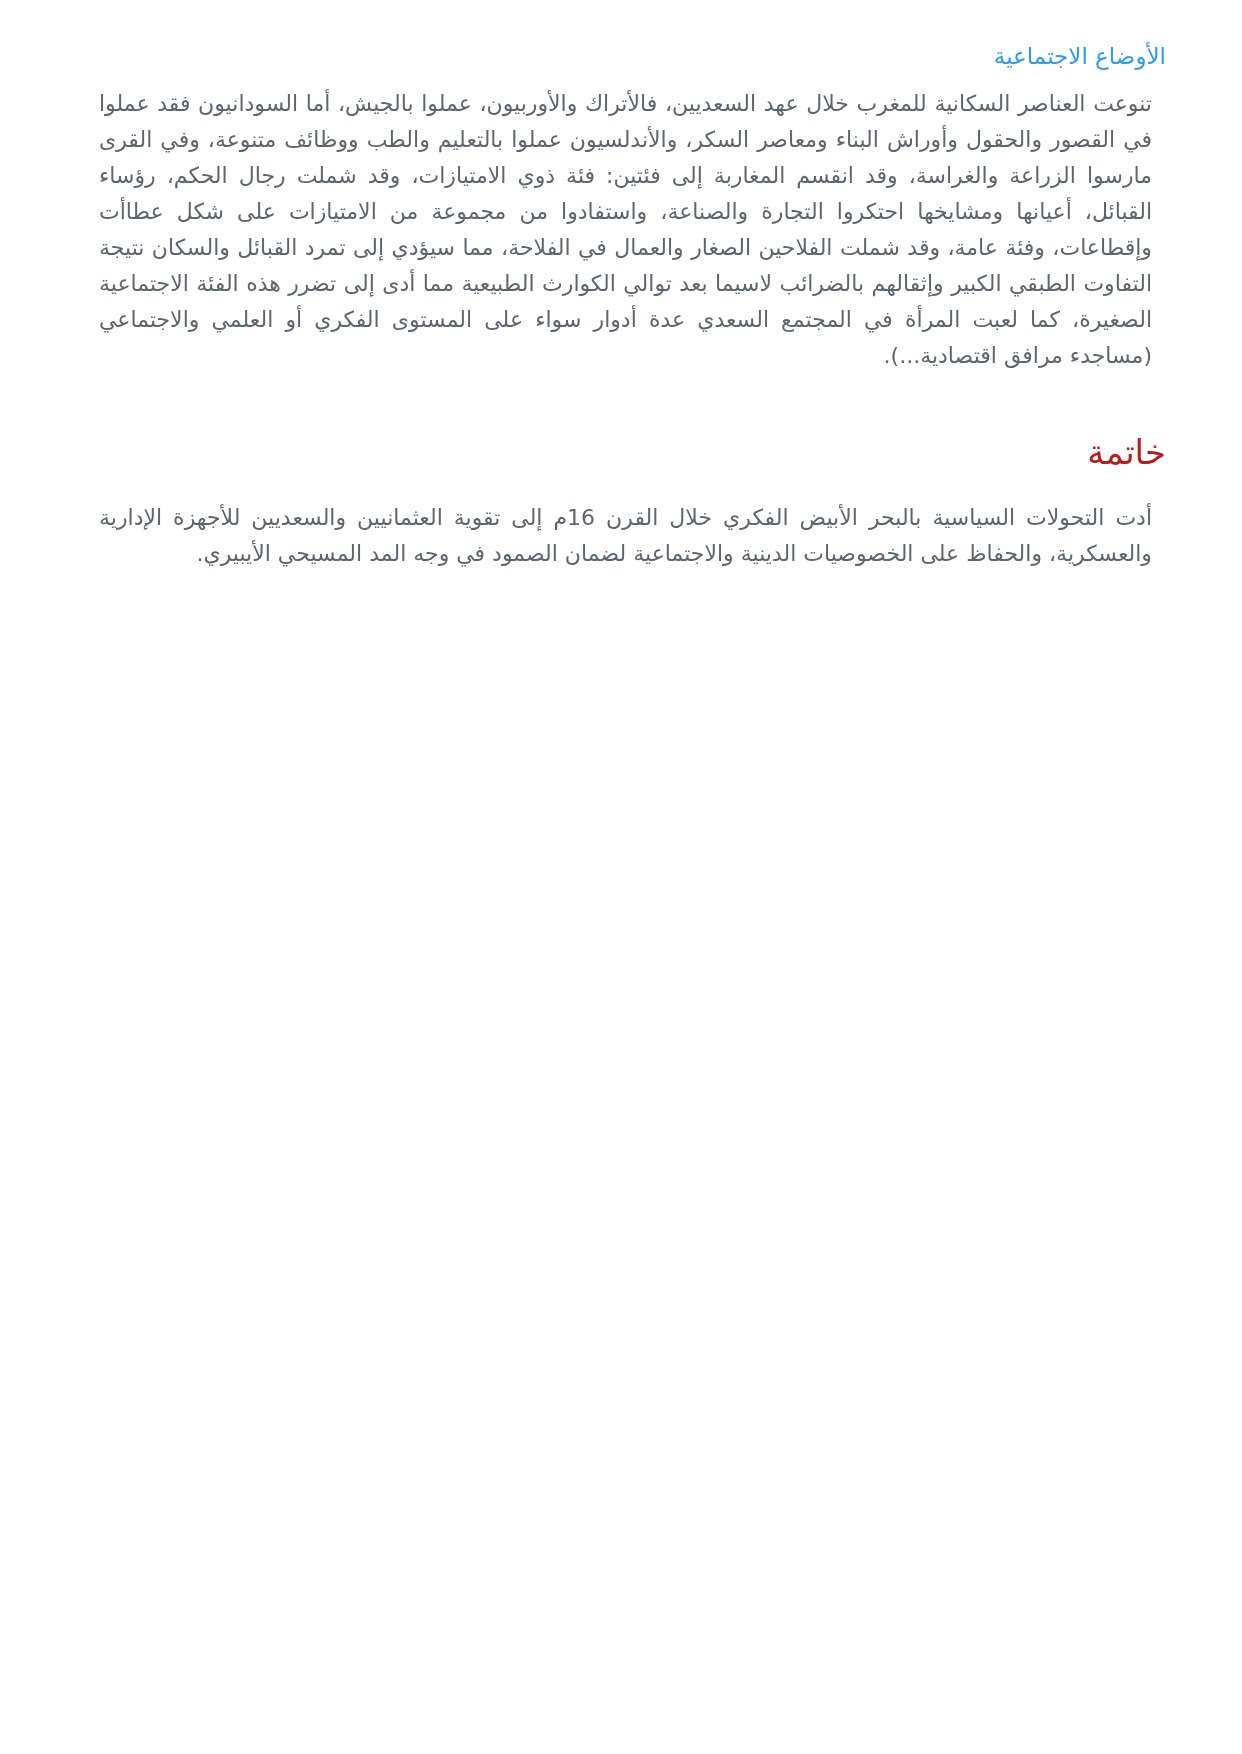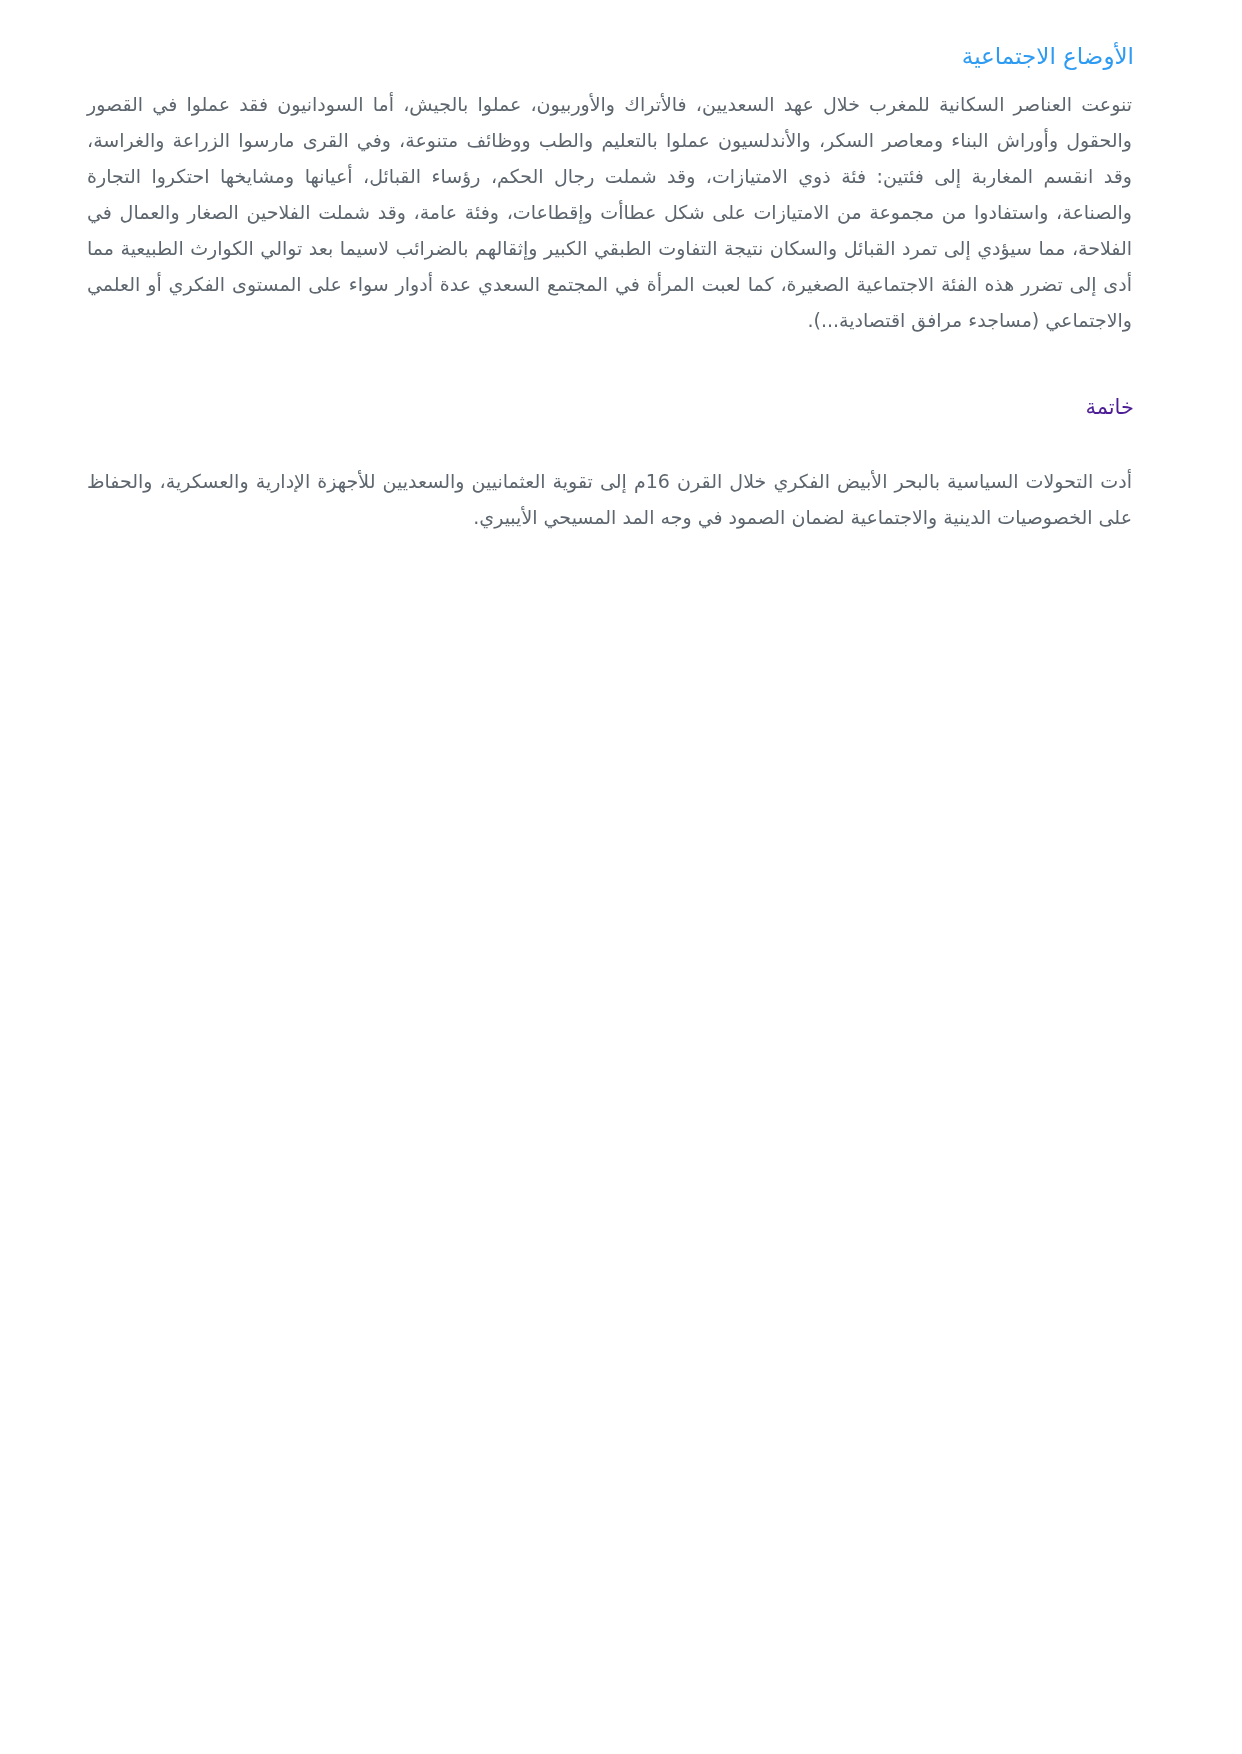--- a/index.html
+++ b/index.html
@@ -10,45 +10,45 @@
   body {
     font-family: "DejaVu Sans", sans-serif;
   }
   .page {
     position: relative;
     width: 1242px;
     height: 1754px;
     margin: 0 auto;
     background: #ffffff;
     box-sizing: border-box;
-    padding: 42px 108px 0 85px;
+    padding: 42px 76px 0 85px;
     direction: rtl;
     overflow: hidden;
   }
   .section-heading {
     font-size: 23px;
     font-weight: 400;
     line-height: 1.3;
     margin: 0 0 14px 0;
     text-align: right;
   }
   .section-heading.blue { color: #2e9bf2; }
   .section-heading.red {
-    color: #4c1d95;
-    font-size: 21px;
+    color: #b91c1c;
+    font-size: 34px;
     margin-top: 56px;
-    margin-bottom: 42px;
+    margin-bottom: 26px;
   }
   .body-paragraph {
     color: #5d666e;
-    font-size: 19px;
+    font-size: 22px;
     line-height: 36px;
     text-align: justify;
     text-justify: inter-word;
-    margin: 2px;
+    margin: 14px;
     direction: rtl;
   }
 </style>
 </head>
 <body>
 
 <div class="page">
 
   <h2 class="section-heading blue">الأوضاع الاجتماعية</h2>
 

